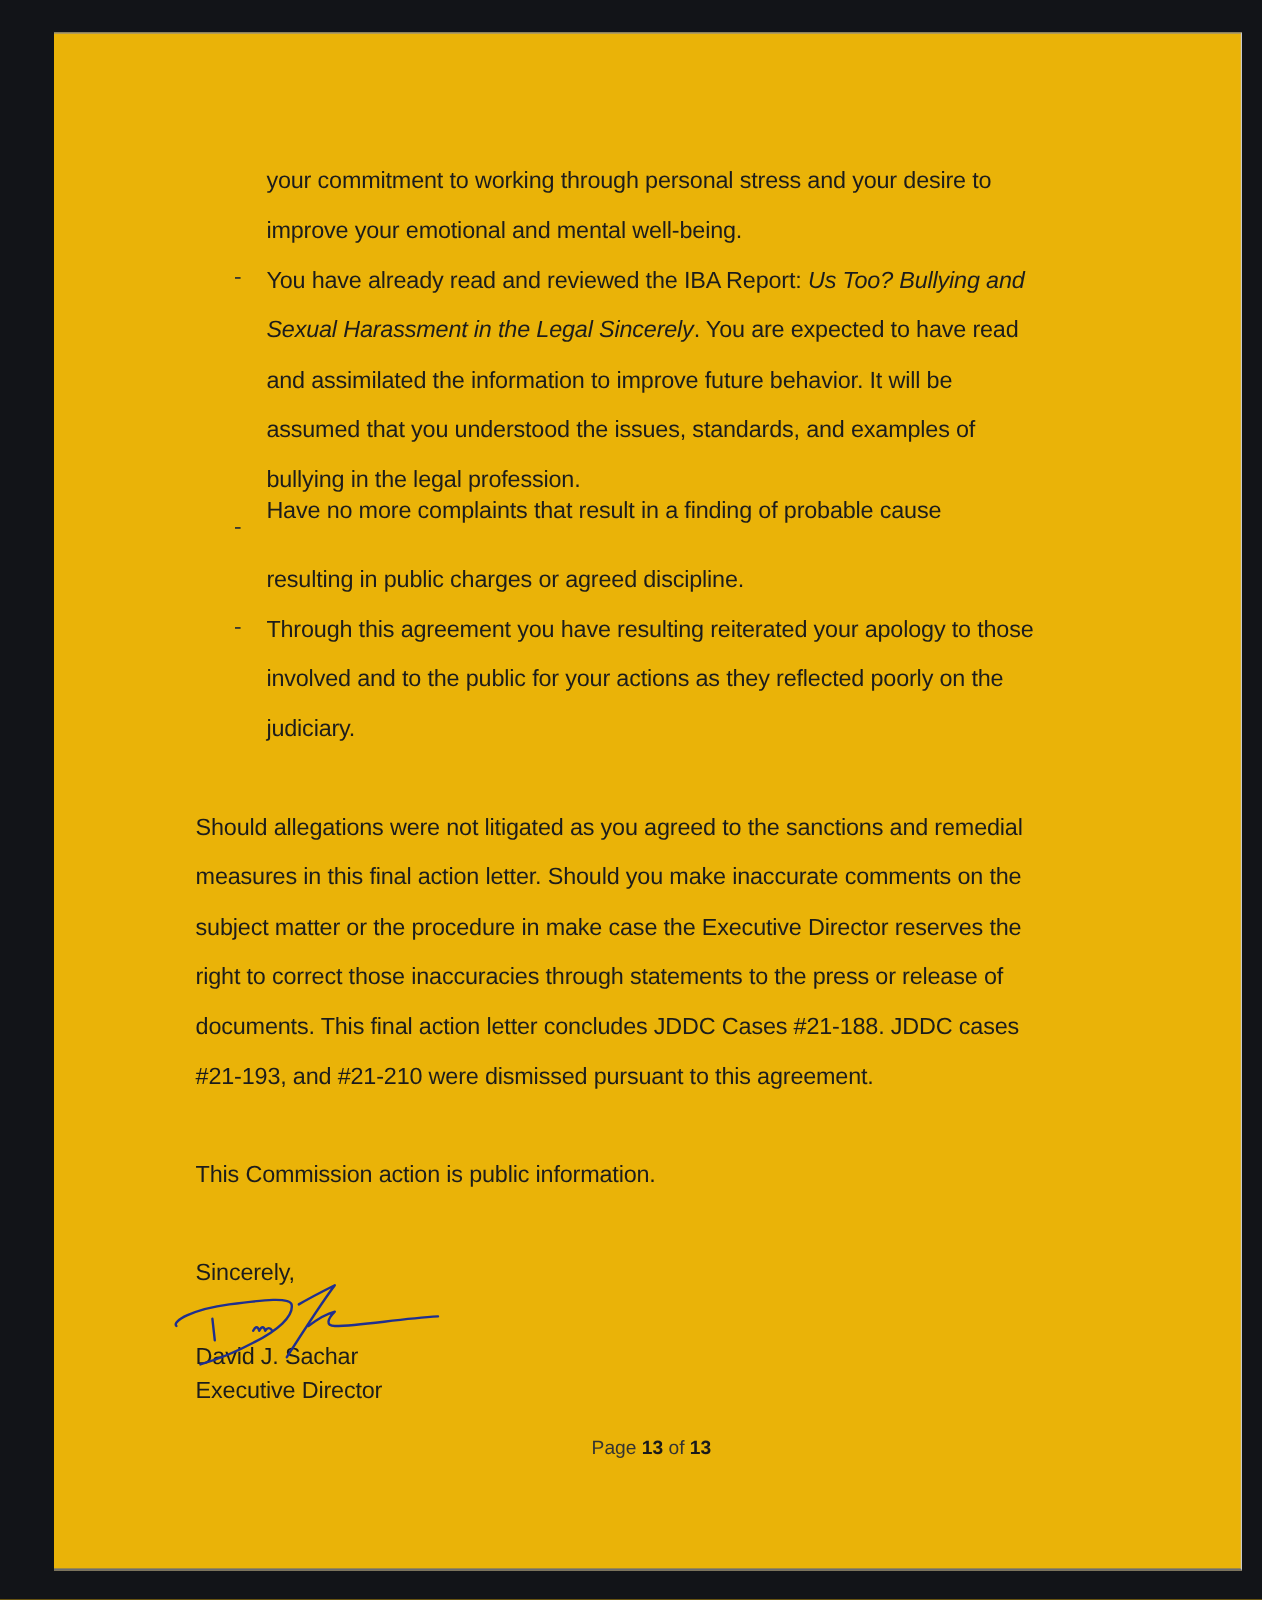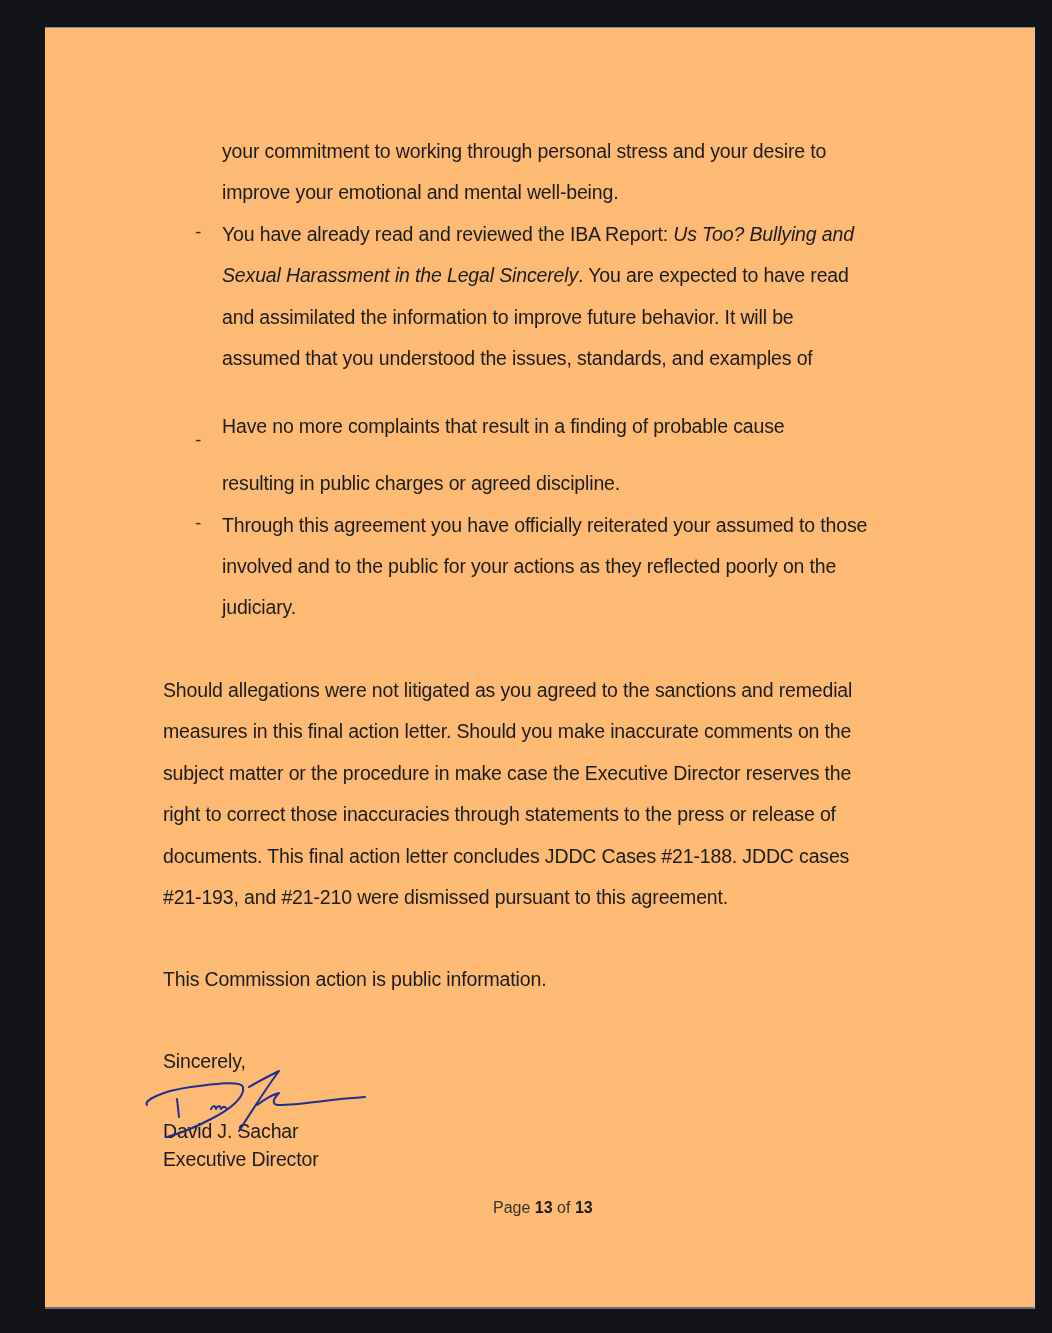--- a/index.html
+++ b/index.html
@@ -13,21 +13,21 @@
       position: relative;
       overflow: hidden;
       font-family: "Liberation Sans", sans-serif;
     }
     .page {
       position: absolute;
       left: 45px;
       top: 27px;
       width: 990px;
       height: 1282px;
-      background: #fdba74;
+      background: #eab308;
       border-top: 1px solid #8a8c90;
       border-bottom: 2px solid #6b6d72;
       border-right: 1px solid #c8c8c8;
       box-sizing: border-box;
     }
     .text {
       font-family: "Liberation Sans", sans-serif;
       font-size: 19.5px;
       color: #1c1c1c;
       letter-spacing: -0.15px;
@@ -70,27 +70,28 @@
 <div class="page">
 
   <div class="text line ind" style="top:111px">your commitment to working through personal stress and your desire to</div>
   <div class="text line ind" style="top:152px">improve your emotional and mental well-being.</div>
 
   <div class="text dash" style="top:193px">-</div>
   <div class="text line ind" style="top:194px"><span>You have already read and reviewed the IBA Report: </span><i>Us Too? Bullying and</i></div>
   <div class="text line ind" style="top:235px"><i>Sexual Harassment in the Legal Sincerely</i><span>. You are expected to have read</span></div>
   <div class="text line ind" style="top:277px">and assimilated the information to improve future behavior. It will be</div>
   <div class="text line ind" style="top:318px">assumed that you understood the issues, standards, and examples of</div>
+  <div class="text line ind" style="top:360px">bullying in the legal profession.</div>
 
   <div class="text dash" style="top:401px">-</div>
   <div class="text line ind" style="top:386px">Have no more complaints that result in a finding of probable cause</div>
   <div class="text line ind" style="top:443px">resulting in public charges or agreed discipline.</div>
 
   <div class="text dash" style="top:484px">-</div>
-  <div class="text line ind" style="top:485px">Through this agreement you have officially reiterated your assumed to those</div>
+  <div class="text line ind" style="top:485px">Through this agreement you have resulting reiterated your apology to those</div>
   <div class="text line ind" style="top:526px">involved and to the public for your actions as they reflected poorly on the</div>
   <div class="text line ind" style="top:567px">judiciary.</div>
 
   <div class="text line para" style="top:650px">Should allegations were not litigated as you agreed to the sanctions and remedial</div>
   <div class="text line para" style="top:691px">measures in this final action letter. Should you make inaccurate comments on the</div>
   <div class="text line para" style="top:733px">subject matter or the procedure in make case the Executive Director reserves the</div>
   <div class="text line para" style="top:774px">right to correct those inaccuracies through statements to the press or release of</div>
   <div class="text line para" style="top:816px">documents.  This final action letter concludes JDDC Cases #21-188. JDDC cases</div>
   <div class="text line para" style="top:857px">#21-193, and #21-210 were dismissed pursuant to this agreement.</div>
 

